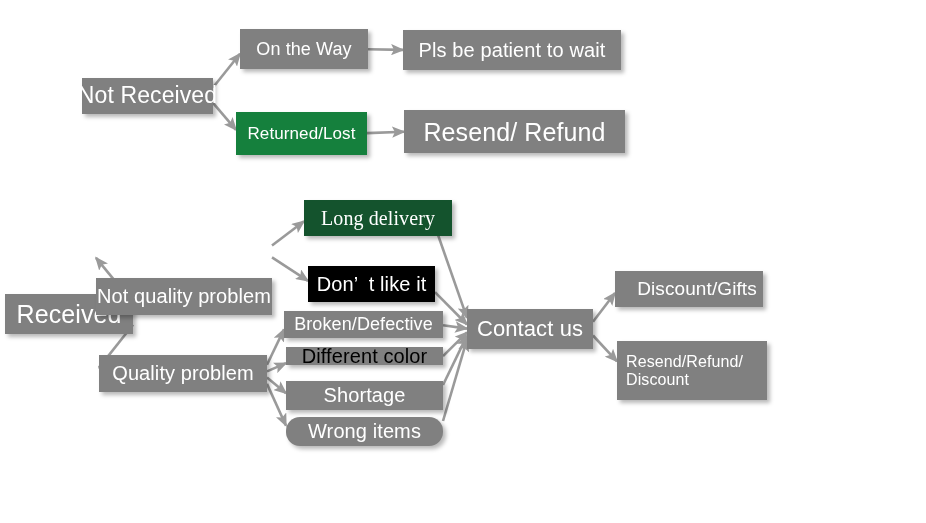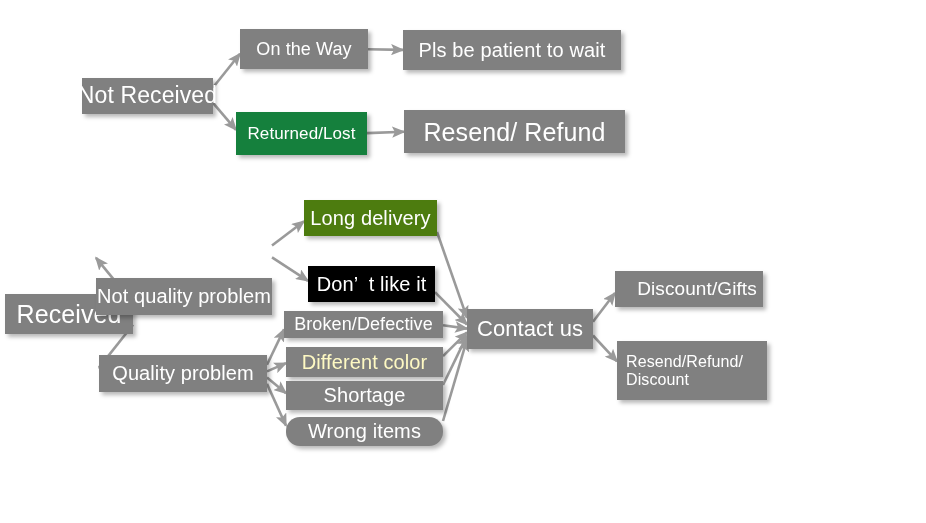--- a/index.html
+++ b/index.html
@@ -77,23 +77,23 @@
       <line x1="593.0" y1="335.5" x2="617.0" y2="361.4" stroke="#9a9a9a" stroke-width="2.6" marker-end="url(#ah)"></line>
     </svg>
 <div class="node" style="left: 82px; top: 78px; width: 131px; height: 36px; font-size: 23px; background: rgb(128, 128, 128); color: rgb(255, 255, 255);">Not Received</div>
     <div class="node" style="left: 240px; top: 29px; width: 128px; height: 40px; font-size: 18px; background: rgb(128, 128, 128); color: rgb(255, 255, 255);">On the Way</div>
     <div class="node" style="left: 403px; top: 30px; width: 218px; height: 40px; font-size: 20px; background: rgb(128, 128, 128); color: rgb(255, 255, 255); text-align: right;">Pls be patient to wait</div>
     <div class="node" style="left: 236px; top: 112px; width: 131px; height: 43px; font-size: 17px; background: #15803d; color: rgb(255, 255, 255);">Returned/Lost</div>
     <div class="node" style="left: 404px; top: 110px; width: 221px; height: 43px; font-size: 25px; background: rgb(128, 128, 128); color: rgb(255, 255, 255);">Resend/ Refund</div>
     <div class="node" style="left: 5px; top: 294px; width: 128px; height: 40px; font-size: 25px; background: rgb(128, 128, 128); color: rgb(255, 255, 255);">Received</div>
     <div class="node" style="left: 96px; top: 230px; width: 176px; height: 37px; font-size: 20px; background: rgb(128, 128, 128); color: rgb(255, 255, 255); margin-top: 48px;">Not quality problem</div>
     <div class="node" style="left: 99px; top: 355px; width: 168px; height: 37px; font-size: 20px; background: rgb(128, 128, 128); color: rgb(255, 255, 255);">Quality problem</div>
-    <div class="node" style="left: 304px; top: 200px; width: 133px; height: 36px; font-size: 20px; background: #4d7c0f; color: rgb(255, 255, 255);">Long delivery</div>
+    <div class="node" style="left: 304px; top: 200px; width: 148px; height: 36px; font-size: 20px; background: #14532d; color: rgb(255, 255, 255); font-family: Liberation Serif, serif;">Long delivery</div>
     <div class="node" style="left: 308px; top: 266px; width: 127px; height: 36px; font-size: 20px; background: #000000; color: rgb(255, 255, 255);">Don’  t like it</div>
     <div class="node" style="left: 284px; top: 311px; width: 159px; height: 27px; font-size: 18px; background: rgb(128, 128, 128); color: rgb(255, 255, 255);">Broken/Defective</div>
-    <div class="node" style="left: 286px; top: 347px; width: 157px; height: 30px; font-size: 20px; background: rgb(128, 128, 128); color: #fef9c3;">Different color</div>
+    <div class="node" style="left: 286px; top: 347px; width: 157px; height: 18px; font-size: 20px; background: rgb(128, 128, 128); color: #000000;">Different color</div>
     <div class="node" style="left: 286px; top: 381px; width: 157px; height: 29px; font-size: 20px; background: rgb(128, 128, 128); color: rgb(255, 255, 255);">Shortage</div>
     <div class="node" style="left: 286px; top: 417px; width: 157px; height: 29px; font-size: 20px; background: rgb(128, 128, 128); color: rgb(255, 255, 255); border-radius: 14px;">Wrong items</div>
     <div class="node" style="left: 467px; top: 309px; width: 126px; height: 40px; font-size: 22px; background: rgb(128, 128, 128); color: rgb(255, 255, 255);">Contact us</div>
     <div class="node" style="left: 615px; top: 271px; width: 148px; height: 36px; font-size: 19px; background: rgb(128, 128, 128); color: rgb(255, 255, 255); padding-left: 16px;">Discount/Gifts</div>
     <div class="node left-align" style="left: 617px; top: 341px; width: 150px; height: 59px; font-size: 16px; background: rgb(128, 128, 128); color: rgb(255, 255, 255);">Resend/Refund/
 Discount</div>
   </div>
 
 </body></html>

